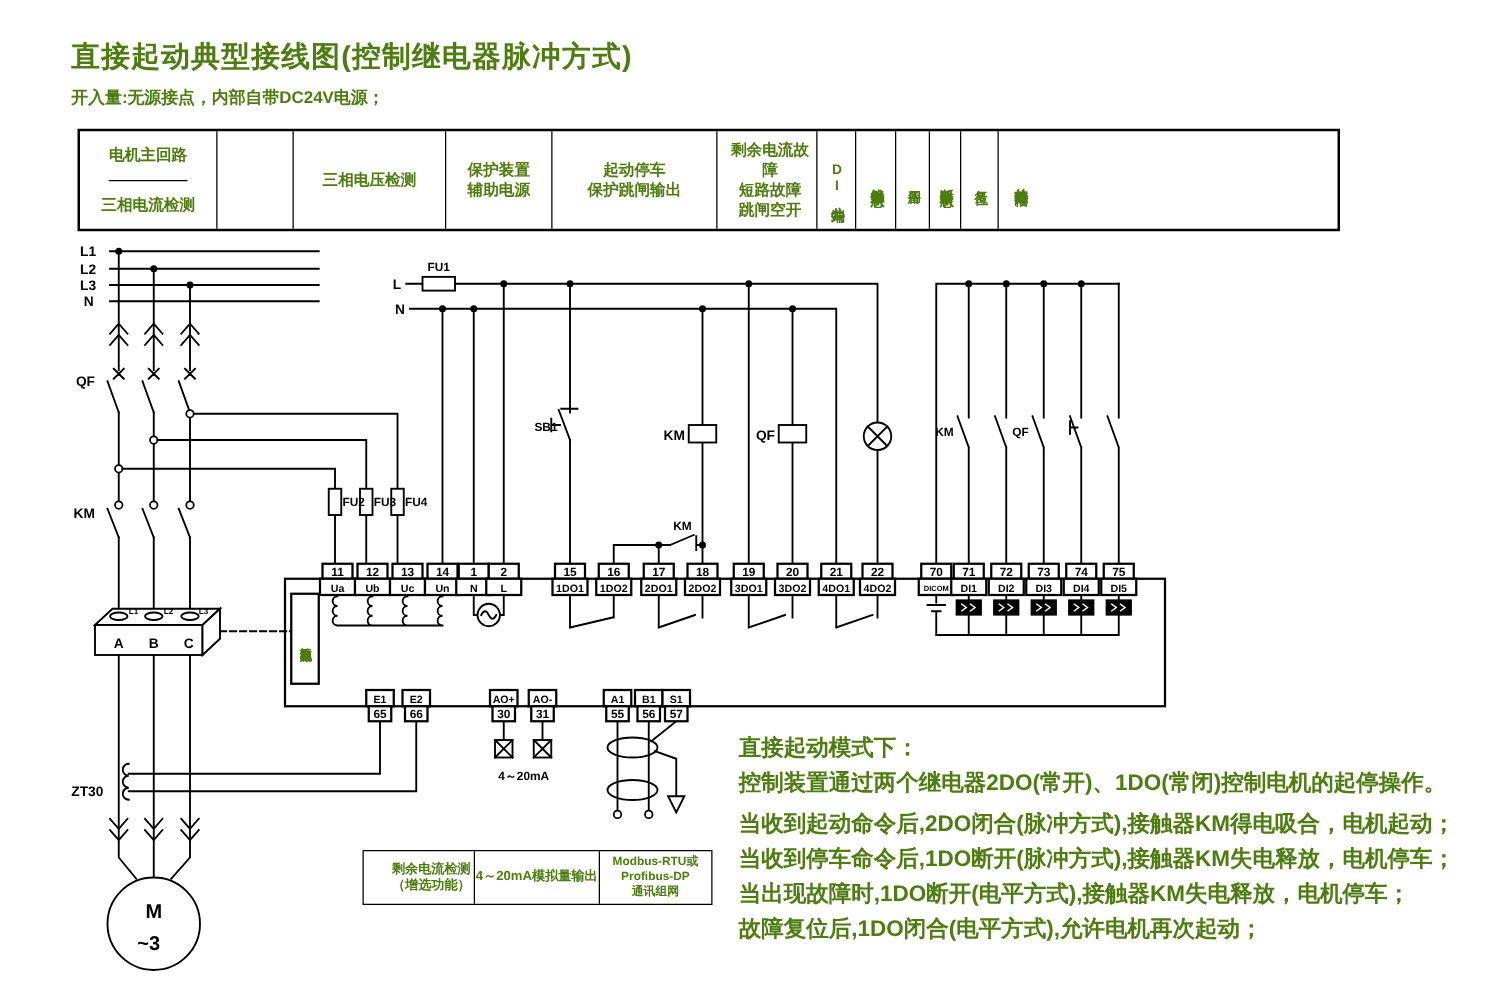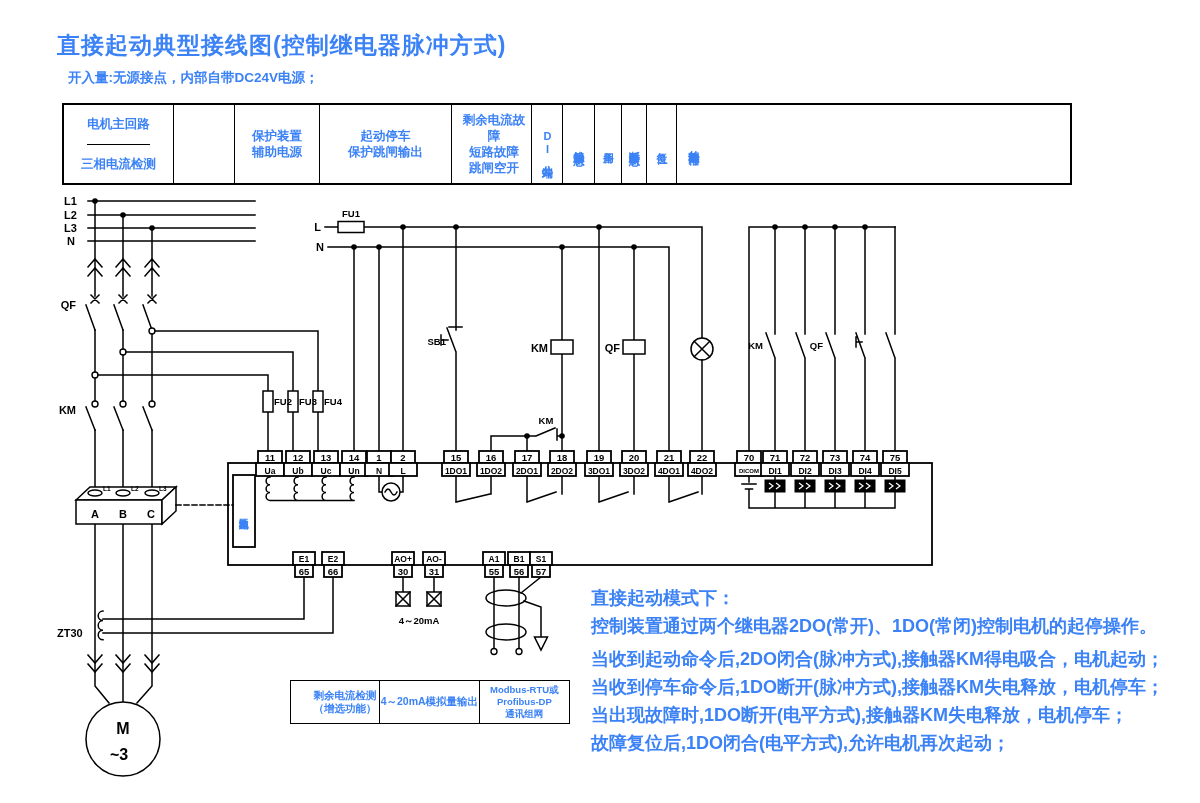--- a/index.html
+++ b/index.html
@@ -1,19 +1,19 @@
 <!DOCTYPE html>
 <html><head>
 <meta charset="utf-8">
 <style>
   html,body{margin:0;padding:0;background:#fff;}
   .page{position:relative;width:1200px;height:803px;background:#fff;overflow:hidden;
-        font-family:"Liberation Sans","DejaVu Sans",sans-serif;color:#3b82f6;}
+        font-family:"Liberation Sans","DejaVu Sans",sans-serif;color:#4d7c0f;}
   .title{position:absolute;left:57px;top:30px;font-size:23px;font-weight:bold;letter-spacing:1px;white-space:nowrap;}
-  .subtitle{position:absolute;left:57px;top:69px;font-size:13.5px;font-weight:bold;white-space:nowrap;margin-left:11px;}
+  .subtitle{position:absolute;left:57px;top:69px;font-size:13.5px;font-weight:bold;white-space:nowrap;}
 
   
   .htable{position:absolute;left:62px;top:103px;width:1010px;height:82px;border:2px solid #000;
           box-sizing:border-box;display:flex;}
   .hcell{border-right:1.6px solid #000;box-sizing:border-box;display:flex;align-items:center;justify-content:center;
          font-size:12.5px;font-weight:bold;text-align:center;white-space:pre-line;line-height:1.3;}
   .hcell:last-child{border-right:none;}
   .hsplit{display:flex;flex-direction:column;}
   .hsplit>div{flex:1;display:flex;align-items:center;justify-content:center;}
   .hsplit>div:first-child{border-bottom:1.6px solid #000;}
@@ -63,20 +63,21 @@
 
   <div class="title">直接起动典型接线图(控制继电器脉冲方式)</div>
   <div class="subtitle">开入量:无源接点，内部自带DC24V电源；</div>
 
   <div class="htable">
     <div class="hcell hsplit" style="width:110px">
       <div>电机主回路</div>
       <div>三相电流检测</div>
     </div>
     <div class="hcell" style="width:61px"></div>
+    <div class="hcell" style="width:122px">三相电压检测</div>
     <div class="hcell" style="width:85px">保护装置
 辅助电源</div>
     <div class="hcell" style="width:132px">起动停车
 保护跳闸输出</div>
     <div class="hcell leftcell" style="width:80px">剩余电流故障
 短路故障
 跳闸空开</div>
     <div class="hcell vcell" style="width:31px">DI公共端</div>
     <div class="hcell vcell" style="width:32px">接触器状态</div>
     <div class="hcell vcell" style="width:27px">备用</div>

